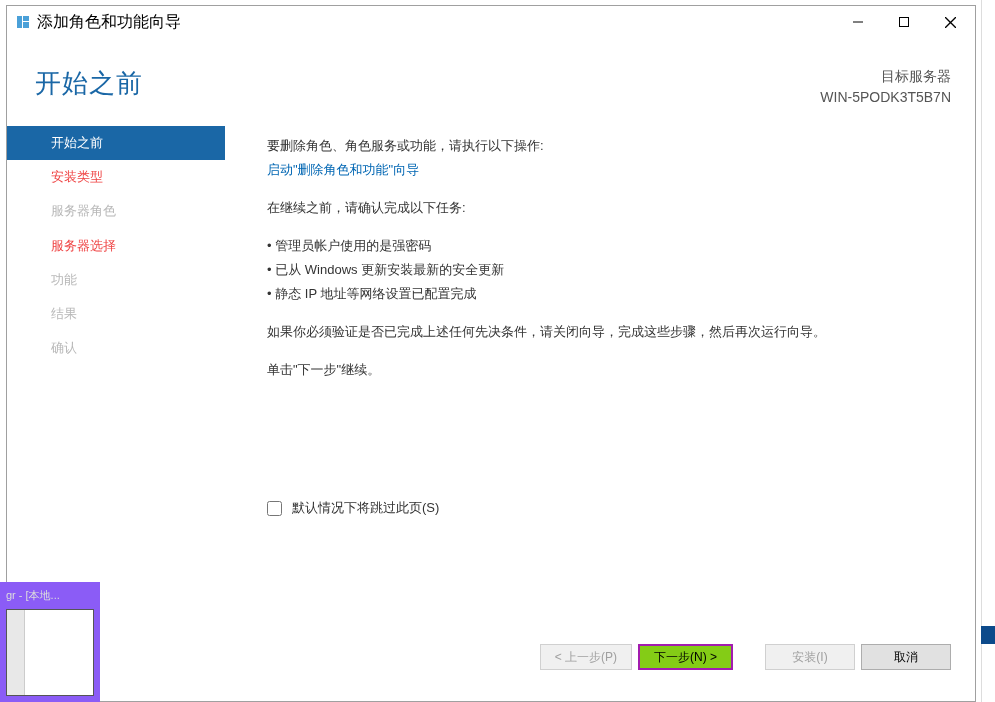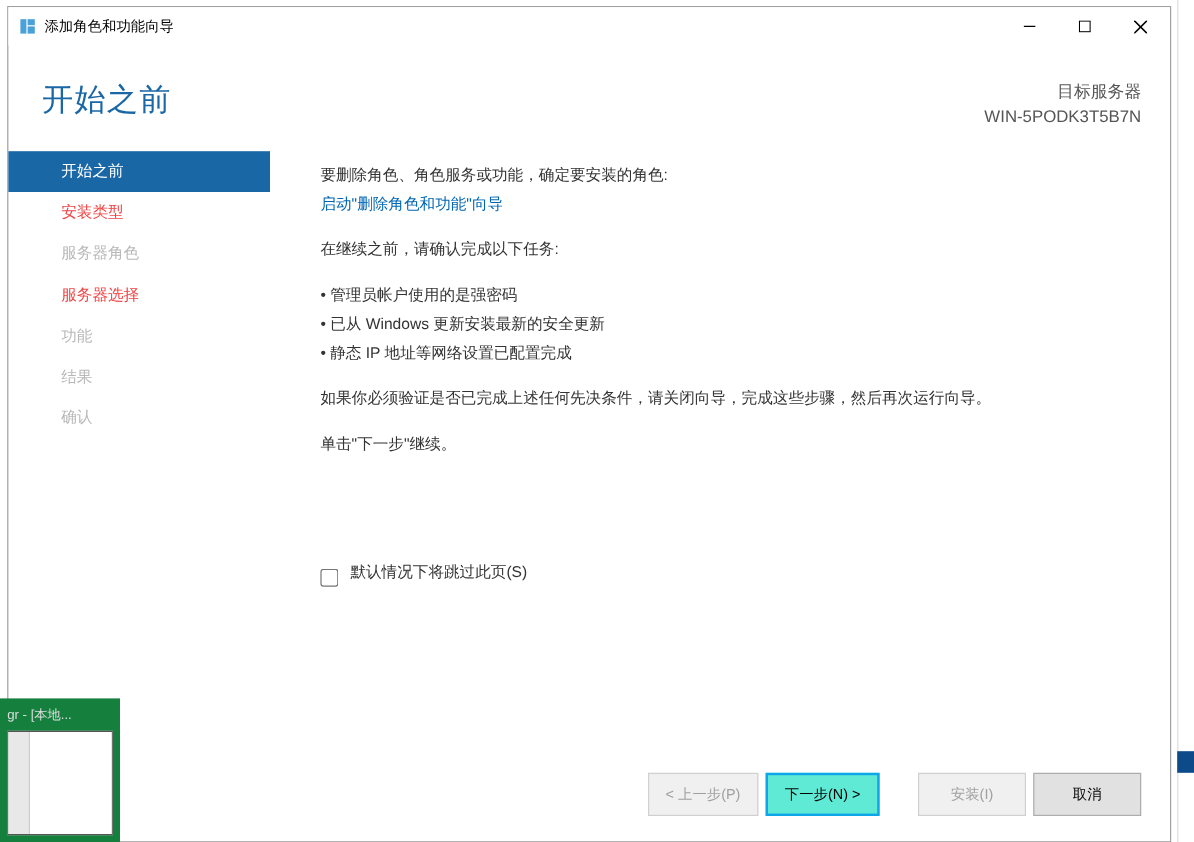--- a/index.html
+++ b/index.html
@@ -36,21 +36,21 @@
       width: 16px;
       height: 16px;
       margin-right: 6px;
       display: inline-flex;
       align-items: center;
       justify-content: center;
     }
     .titlebar-icon svg { width: 16px; height: 16px; }
     .titlebar-title {
       flex: 1;
-      font-size: 12px;
+      font-size: 16px;
       color: #000;
     }
     .window-controls {
       display: flex;
       align-items: center;
     }
     .win-ctrl {
       width: 46px;
       height: 30px;
       display: flex;
@@ -113,64 +113,64 @@
     }
     .bullet-list {
       list-style: none;
       margin-bottom: 14px;
     }
     .bullet-list li::before {
       content: "• ";
     }
     .checkbox-row {
       display: flex;
-      align-items: flex-end;
+      align-items: center;
       gap: 10px;
-      margin-top: 83px;
+      margin-top: 114px;
     }
     .checkbox-row input[type="checkbox"] {
       width: 15px;
       height: 15px;
     }
     .footer {
       display: flex;
       justify-content: flex-end;
       gap: 6px;
       padding: 8px 24px;
       align-items: center;
     }
     .btn {
       min-width: 90px;
-      height: 36px;
+      height: 26px;
       padding: 0 14px;
       font-size: 12px;
       border: 1px solid #adadad;
       background: #e1e1e1;
       cursor: pointer;
       font-family: inherit;
     }
     .btn:disabled {
       color: #a0a0a0;
       cursor: default;
       background: #f0f0f0;
       border-color: #d0d0d0;
     }
     .btn.default {
-      border: 2px solid #0ea5e9;
-      background: #5eead4;
+      border: 2px solid #a21caf;
+      background: #84cc16;
     }
     .btn-gap { width: 20px; }
     
     .taskbar-thumb {
       position: absolute;
       left: 0;
       bottom: 0;
       width: 100px;
       height: 120px;
-      background: #15803d;
+      background: #8b5cf6;
       display: flex;
       flex-direction: column;
       padding: 6px;
       color: #fff;
       font-size: 11px;
     }
     .taskbar-thumb-title {
       color: #ddd;
       margin-bottom: 6px;
       white-space: nowrap;
@@ -260,21 +260,21 @@
       <div class="sidebar-item active"><span>开始之前</span></div>
       <div class="sidebar-item"><span>安装类型</span></div>
       <div class="sidebar-item disabled"><span>服务器角色</span></div>
       <div class="sidebar-item"><span>服务器选择</span></div>
       <div class="sidebar-item disabled"><span>功能</span></div>
       <div class="sidebar-item disabled"><span>结果</span></div>
       <div class="sidebar-item disabled"><span>确认</span></div>
     </div>
 
     <div class="content">
-      <p style="margin-bottom:0">要删除角色、角色服务或功能，确定要安装的角色:</p>
+      <p style="margin-bottom:0">要删除角色、角色服务或功能，请执行以下操作:</p>
       <p><span class="link">启动"删除角色和功能"向导</span></p>
       <p>在继续之前，请确认完成以下任务:</p>
       <ul class="bullet-list">
         <li>管理员帐户使用的是强密码</li>
         <li>已从 Windows 更新安装最新的安全更新</li>
         <li>静态 IP 地址等网络设置已配置完成</li>
       </ul>
       <p>如果你必须验证是否已完成上述任何先决条件，请关闭向导，完成这些步骤，然后再次运行向导。</p>
       <p>单击"下一步"继续。</p>
 

